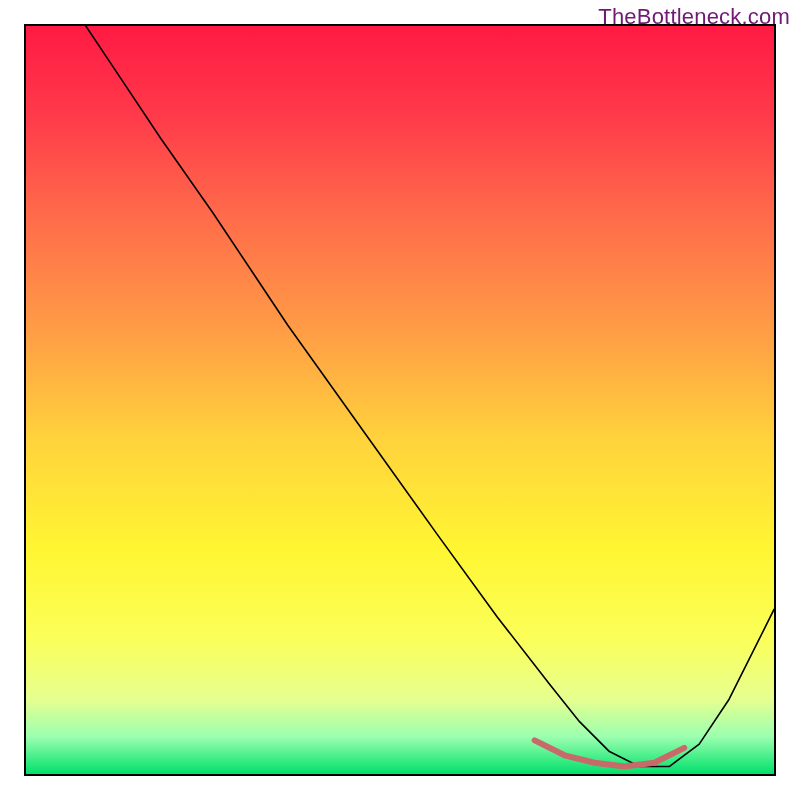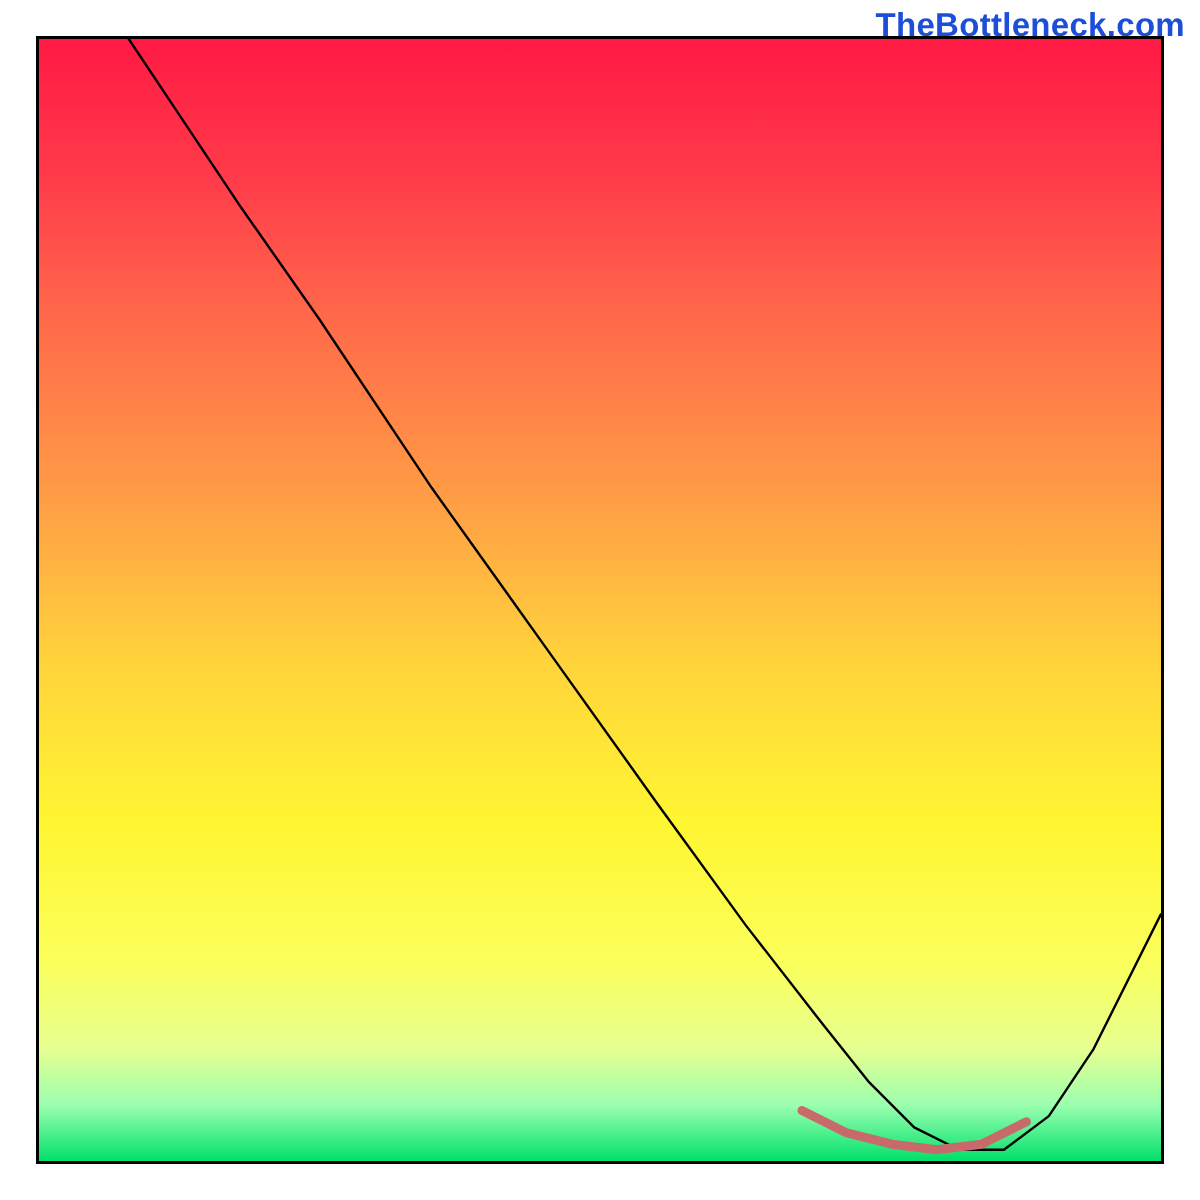--- a/index.html
+++ b/index.html
@@ -14,22 +14,22 @@
   .canvas {
     position: relative;
     width: 800px;
     height: 800px;
   }
   .watermark {
     position: absolute;
     top: 4px;
     right: 10px;
     font-size: 22px;
-    font-weight: 700;
-    color: #1d4ed8;
+    font-weight: 400;
+    color: #701a75;
     letter-spacing: 0.2px;
   }
   
   .plot-frame {
     position: absolute;
     left: 24px;
     top: 24px;
     width: 752px;
     height: 752px;
     box-sizing: border-box;

